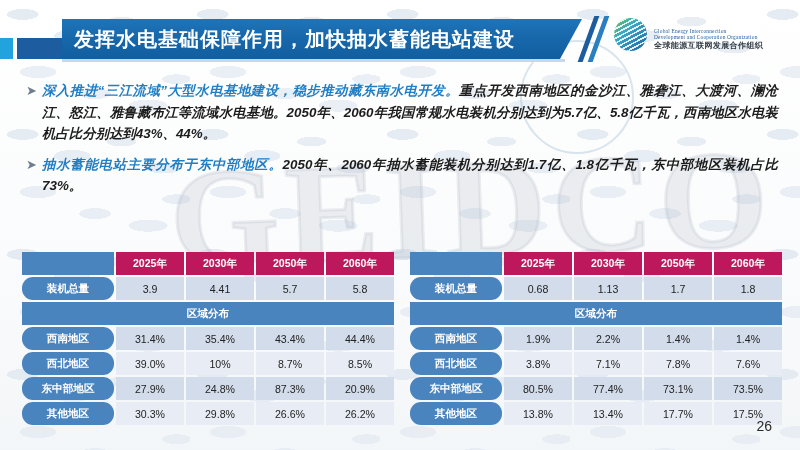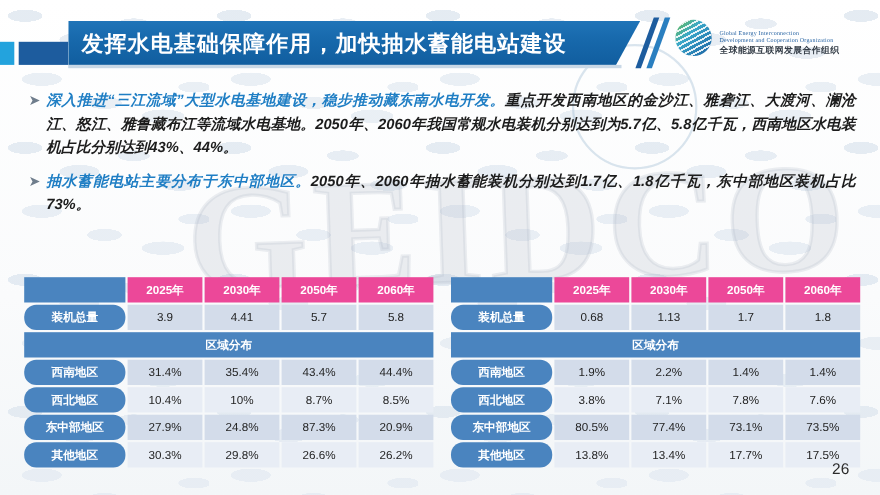--- a/index.html
+++ b/index.html
@@ -217,21 +217,21 @@
 
   table.data td, table.data th {
     height: 19px;
     font-size: 10.6px;
     text-align: center;
     vertical-align: middle;
     padding: 2px 0;
     font-family: "Liberation Sans", "DejaVu Sans", sans-serif;
   }
   .c-head {
-    background: #ec4899;
+    background: #be185d;
     color: #ffffff;
     font-weight: 700;
   }
   .c-corner {
     background: #4a84bf;
   }
   .c-rowhead {
     background: #4a84bf;
     color: #ffffff;
     font-weight: 700;
@@ -335,21 +335,21 @@
       </tr>
       <tr>
         <td class="c-rowhead">西南地区</td>
         <td class="c-val-b">31.4%</td>
         <td class="c-val-b">35.4%</td>
         <td class="c-val-b">43.4%</td>
         <td class="c-val-b">44.4%</td>
       </tr>
       <tr>
         <td class="c-rowhead">西北地区</td>
-        <td class="c-val-a">10.4%</td>
+        <td class="c-val-a">39.0%</td>
         <td class="c-val-a">10%</td>
         <td class="c-val-a">8.7%</td>
         <td class="c-val-a">8.5%</td>
       </tr>
       <tr>
         <td class="c-rowhead">东中部地区</td>
         <td class="c-val-b">27.9%</td>
         <td class="c-val-b">24.8%</td>
         <td class="c-val-b">87.3%</td>
         <td class="c-val-b">20.9%</td>

